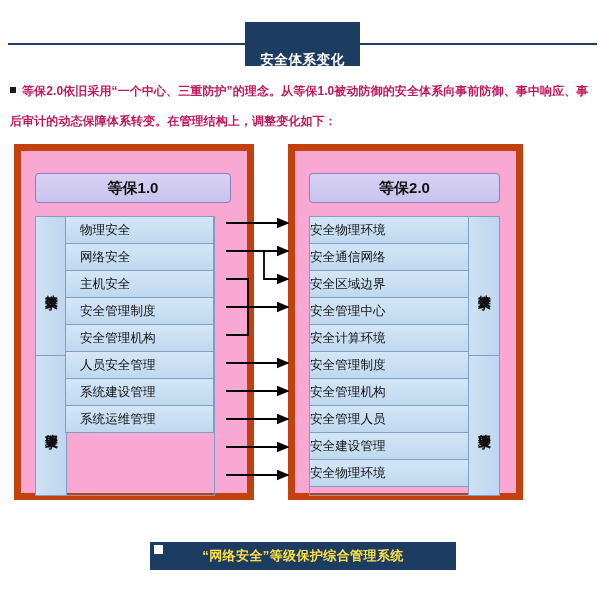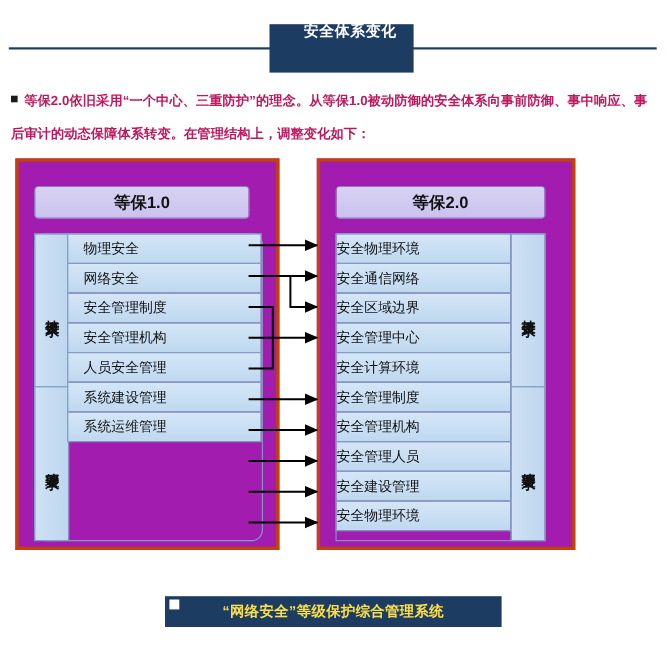--- a/index.html
+++ b/index.html
@@ -29,23 +29,22 @@
     background: #1d3c61;
   }
   .header-rule.left  { left: 8px;  width: 241px; }
   .header-rule.right { left: 356px; width: 241px; }
   .header-title-box {
     position: absolute;
     left: 245px; top: 0;
     width: 115px; height: 44px;
     background: #1d3c61;
     display: flex;
-    align-items: flex-start;
+    align-items: flex-end;
     justify-content: center;
-    padding-left: 16px;
   }
   .header-title-box span {
     color: #ffffff;
     font-size: 13.5px;
     font-weight: bold;
     letter-spacing: 0.6px;
     line-height: 1;
   }
 
   
@@ -71,22 +70,22 @@
   .diagram {
     position: absolute;
     left: 0; top: 140px;
     width: 605px; height: 380px;
   }
 
   .panel {
     position: absolute;
     top: 4px;
     height: 356px;
-    border: 3px solid #c2410c;
-    background: #a21caf;
+    border: 7px solid #c2410c;
+    background: #f9a8d4;
     box-sizing: border-box;
   }
   .panel.left  { left: 14px;  width: 240px; }
   .panel.right { left: 288px; width: 235px; }
 
   .panel-head {
     position: absolute;
     left: 14px; top: 22px;
     height: 30px;
     border: 1px solid #8a7fbf;
@@ -106,21 +105,21 @@
   }
 
   
   .tbl {
     position: absolute;
     left: 14px; top: 65px;
     display: flex;
     border: 1px solid #7f9fc0;
     box-sizing: border-box;
   }
-  .panel.left  .tbl { width: 208px; border-radius: 10px; }
+  .panel.left  .tbl { width: 180px; }
   .panel.right .tbl { width: 191px; }
 
   .label-col {
     width: 30px;
     display: flex;
     flex-direction: column;
     box-sizing: border-box;
   }
   .rows-col {
     flex: 1;
@@ -219,20 +218,21 @@
         <div class="group-label" style="height:141px">
           <span>技术要求</span>
         </div>
         <div class="group-label" style="height:141px">
           <span>管理要求</span>
         </div>
       </div>
       <div class="rows-col">
         <div class="cell">物理安全</div>
         <div class="cell">网络安全</div>
+        <div class="cell">主机安全</div>
         <div class="cell">安全管理制度</div>
         <div class="cell">安全管理机构</div>
         <div class="cell">人员安全管理</div>
         <div class="cell">系统建设管理</div>
         <div class="cell">系统运维管理</div>
       </div>
     </div>
   </div>
 
   <div class="panel right">

